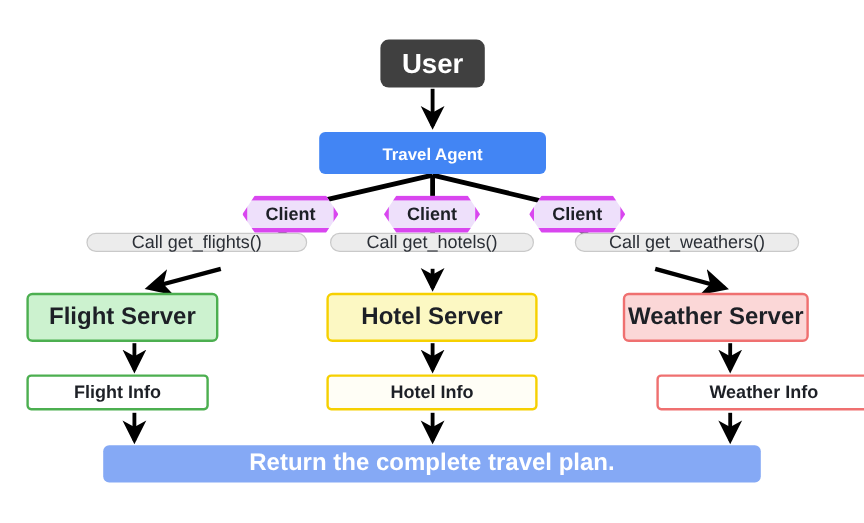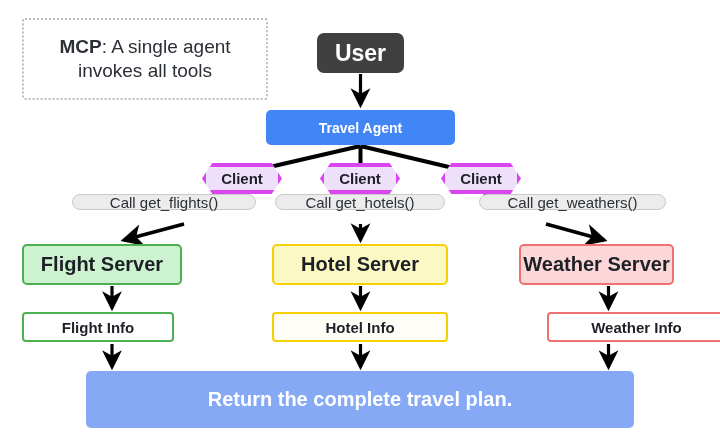--- a/index.html
+++ b/index.html
@@ -65,21 +65,21 @@
   .server.s3{left:519px;top:244px;width:155px;background:#fbd7d7;border-color:#ef7070;text-align:center;}
 
   
   .info{height:30px;border-radius:4px;border:2px solid;background:#ffffff;font-weight:bold;font-size:15px;color:#1d2026;}
   .info.i1{left:22px;top:312px;width:152px;border-color:#4caf50;}
   .info.i2{left:272px;top:312px;width:176px;background:#fffef6;border-color:#f6d000;}
   .info.i3{left:519px;top:312px;width:179px;border-color:#ef7070;margin-left:28px;}
 
   
   .result{
-    left:86px;top:371px;width:548px;height:57px;
+    left:86px;top:371px;width:548px;height:31px;
     background:#85a9f5;border-radius:5px;
     color:#ffffff;font-weight:bold;font-size:20px;
   }
 </style>
 </head>
 <body>
 
 <div id="stage">
 
   <svg id="edges" viewBox="0 0 720 436">
@@ -105,24 +105,20 @@
 
     <line x1="112" y1="286" x2="112" y2="308" stroke="#000" stroke-width="3.2" marker-end="url(#arw)"></line>
     <line x1="360.5" y1="286" x2="360.5" y2="308" stroke="#000" stroke-width="3.2" marker-end="url(#arw)"></line>
     <line x1="608.5" y1="286" x2="608.5" y2="308" stroke="#000" stroke-width="3.2" marker-end="url(#arw)"></line>
 
     <line x1="112" y1="344" x2="112" y2="367" stroke="#000" stroke-width="3.2" marker-end="url(#arw)"></line>
     <line x1="360.5" y1="344" x2="360.5" y2="367" stroke="#000" stroke-width="3.2" marker-end="url(#arw)"></line>
     <line x1="608.5" y1="344" x2="608.5" y2="367" stroke="#000" stroke-width="3.2" marker-end="url(#arw)"></line>
   </svg>
 
-  <div class="node legend">
-    <div class="l1"><b>MCP</b><span>: A single agent</span></div>
-    <div class="l2">invokes all tools</div>
-  </div>
 
   <div class="node user">User</div>
   <div class="node agent">Travel Agent</div>
 
   <div class="node client c1">Client</div>
   <div class="node client c2">Client</div>
   <div class="node client c3">Client</div>
 
   <div class="node pill p1">Call get_flights()</div>
   <div class="node pill p2">Call get_hotels()</div>

